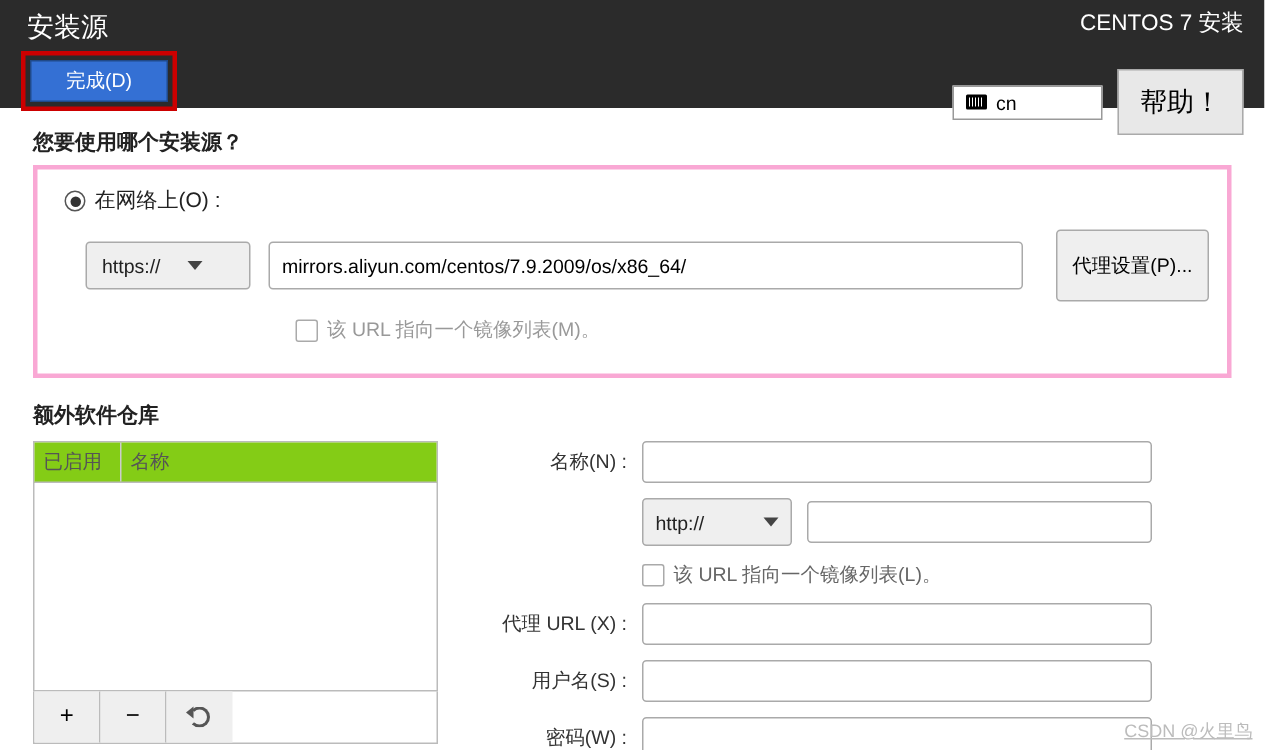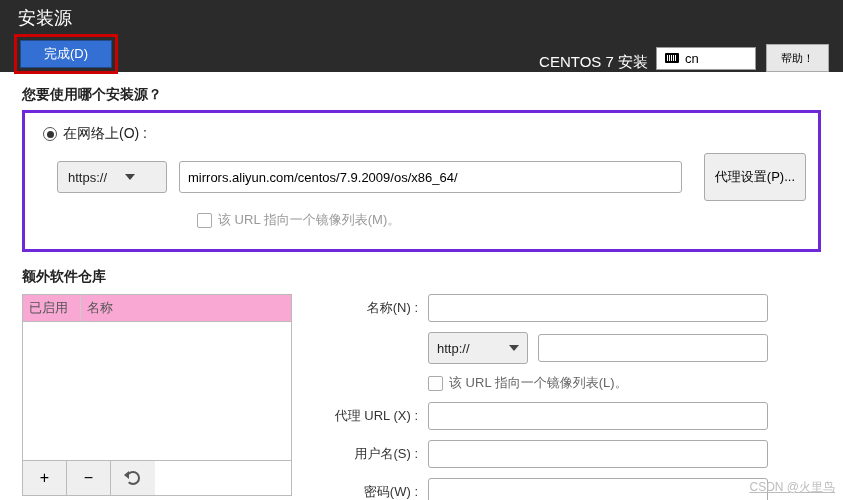--- a/index.html
+++ b/index.html
@@ -3,51 +3,51 @@
   <meta charset="utf-8">
   <style>
     * { box-sizing: border-box; margin: 0; padding: 0; font-family: "Microsoft YaHei", "PingFang SC", sans-serif; }
     body { width: 843px; height: 500px; background: #fff; overflow: hidden; position: relative; }
     
     .header { background: #2b2b2b; color: #fff; height: 72px; display: flex; justify-content: space-between; padding: 6px 14px 0 14px; }
     .header-left { display: flex; flex-direction: column; gap: 4px; }
     .title { font-size: 18px; font-weight: normal; padding-left: 4px; }
     .done-wrap { border: 3px solid #c00; padding: 3px; width: 104px; }
     .done-btn { background: #3470d4; color: #fff; border: 1px solid #204a8a; height: 28px; width: 92px; font-size: 13px; cursor: pointer; }
-    .header-right { display: flex; flex-direction: row; align-items: flex-end; gap: 8px; }
+    .header-right { display: flex; flex-direction: column; align-items: flex-end; gap: 21px; }
     .installer-title { font-size: 15px; }
     .header-controls { display: flex; gap: 10px; align-items: center; }
     .lang-box { background: #fff; color: #000; padding: 3px 8px; display: flex; align-items: center; gap: 6px; font-size: 13px; width: 100px; border: 1px solid #999; text-align: center; }
     .kb-icon { width: 14px; height: 10px; background: #000; border-radius: 1px; display: inline-block; position: relative; }
     .kb-icon::after { content:''; position:absolute; inset:2px; background: repeating-linear-gradient(to right, #fff 0 1px, #000 1px 2px); }
-    .help-btn { background: #e8e8e8; border: 1px solid #aaa; height: 28px; padding: 0 14px; font-size: 11px; cursor: pointer; }
+    .help-btn { background: #e8e8e8; border: 1px solid #aaa; height: 44px; padding: 0 14px; font-size: 18px; cursor: pointer; }
     
     .content { padding: 14px 22px; color: #222; font-size: 14px; }
     .q { font-weight: bold; margin-bottom: 6px; }
     
-    .red-box { border: 3px solid #6d28d9; padding: 8px 12px 20px 12px; position: relative; }
+    .red-box { border: 3px solid #f9a8d4; padding: 8px 12px 20px 12px; position: relative; }
     .radio-row { display: flex; align-items: center; gap: 6px; margin: 4px 0 10px 6px; font-size: 14px; }
     .radio-dot { width: 14px; height: 14px; border: 1px solid #555; border-radius: 50%; display: inline-flex; align-items: center; justify-content: center; }
     .radio-dot.on::after { content:''; width: 7px; height: 7px; background:#333; border-radius:50%; }
     
     .url-row { display: flex; gap: 12px; align-items: center; margin-left: 20px; }
     .proto-btn { background: #efefef; border: 1px solid #aaa; border-radius: 3px; height: 32px; padding: 0 10px; display:flex; align-items:center; gap:18px; font-size:13px; cursor:pointer; width:110px; }
     .chevron { width:0; height:0; border-left:5px solid transparent; border-right:5px solid transparent; border-top:6px solid #444; }
     .url-input { flex: 1; height: 32px; border: 1px solid #aaa; border-radius: 3px; padding: 0 8px; font-size: 13px; }
     .proxy-btn { background: #efefef; border:1px solid #aaa; border-radius:3px; height:48px; padding:0 10px; font-size:13px; cursor:pointer; margin-left:10px; }
     
     .mirror-row { display:flex; align-items:center; gap:6px; margin: 10px 0 0 160px; color:#999; font-size:13px; }
     .chk { width:15px; height:15px; border:1px solid #aaa; border-radius:2px; background:#fff; }
     
     .repo-title { font-weight:bold; margin: 16px 0 8px 0; }
     .lower { display:flex; gap:26px; }
     
     .repo-list-wrap { display:flex; flex-direction:column; }
     .repo-table { border:1px solid #bbb; width: 270px; background:#fff; }
-    .repo-head { display:flex; background:#f9a8d4; border-bottom:1px solid #bbb; font-size:13px; color:#555; }
+    .repo-head { display:flex; background:#84cc16; border-bottom:1px solid #bbb; font-size:13px; color:#555; }
     .rh1 { width:58px; border-right:1px solid #ccc; padding:4px 6px; }
     .rh2 { flex:1; padding:4px 6px; }
     .repo-body { height: 138px; }
     .repo-tools { display:flex; border:1px solid #bbb; border-top:none; width:270px; }
     .tool-btn { width:44px; height:34px; background:#efefef; border:none; border-right:1px solid #bbb; font-size:16px; cursor:pointer; display:flex; align-items:center; justify-content:center; }
     .tool-btn:last-child { border-right:none; }
     .refresh-icon { width:14px; height:14px; border:2px solid #555; border-radius:50%; border-left-color:transparent; position:relative; }
     .refresh-icon::after { content:''; position:absolute; left:-4px; top:-2px; width:0; height:0; border-right:5px solid #555; border-top:4px solid transparent; border-bottom:4px solid transparent; }
     
     .form { display:grid; grid-template-columns: 100px 1fr; gap: 10px 10px; align-items: center; align-content:start; }

